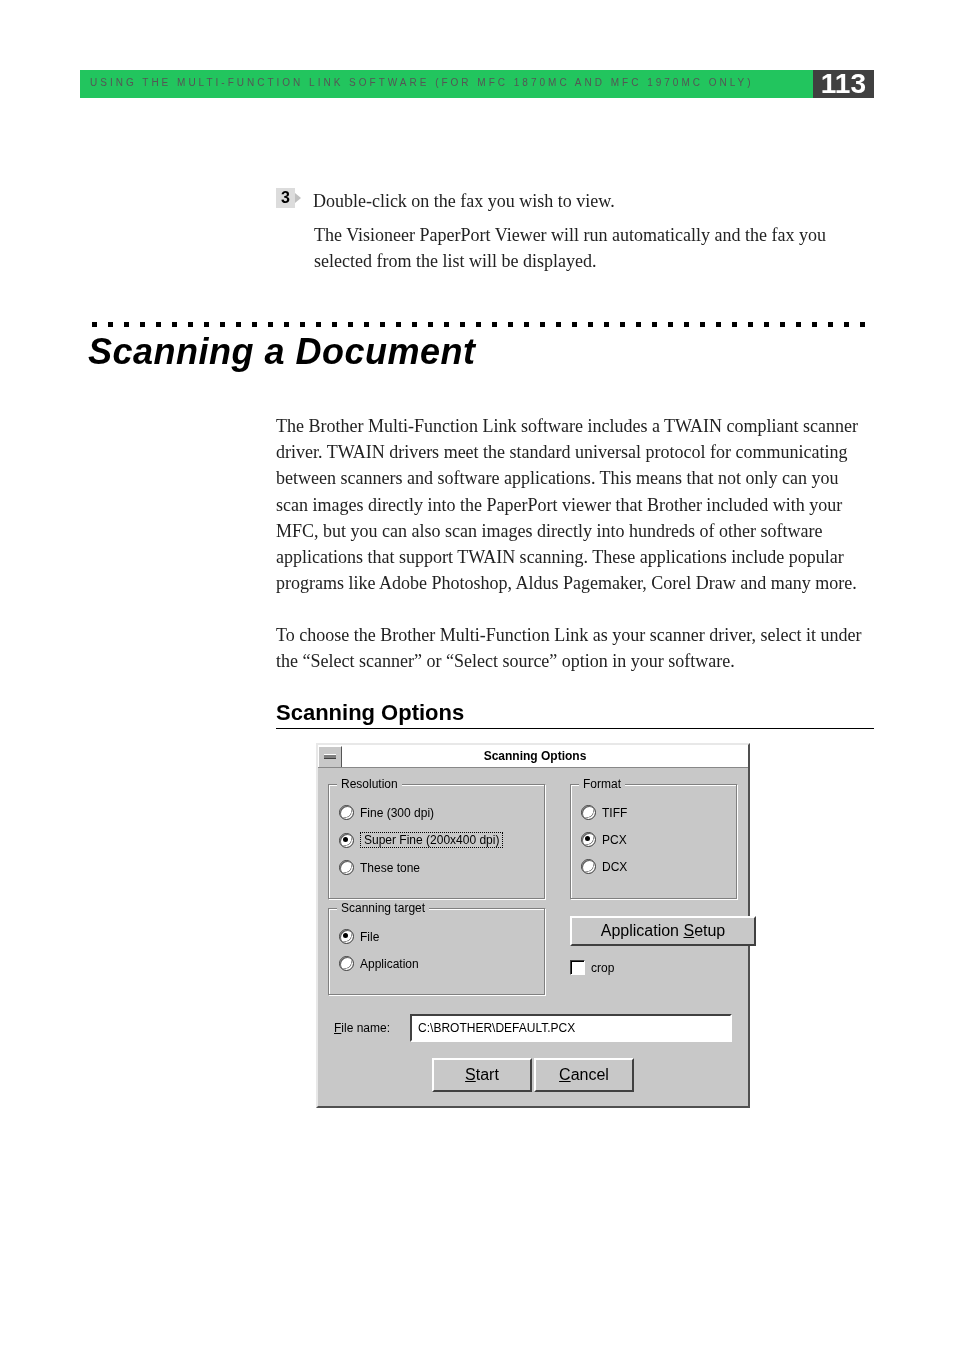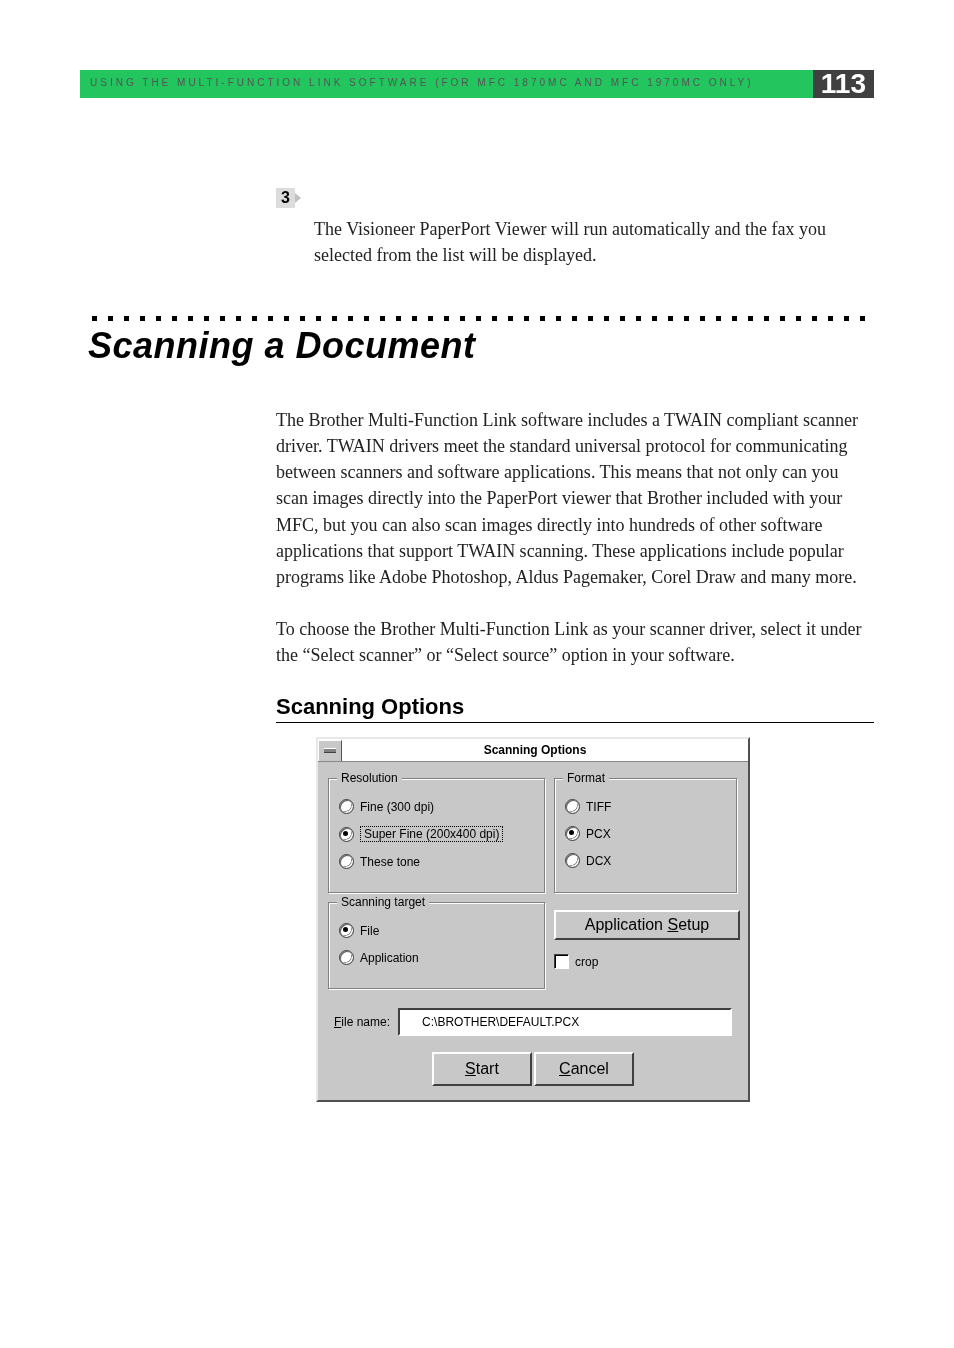--- a/index.html
+++ b/index.html
@@ -135,21 +135,21 @@
     border-right:1px solid #555;
     display:flex; align-items:center; justify-content:center;
     margin-right: 2px;
   }
   .sysmenu-bar { width:12px; height:3px; background:#808080; border-top:1px solid #fff; border-bottom:1px solid #404040;}
   .title-text {
     flex:1; text-align:center; font-weight: bold; color:#000; font-size:12px;
     padding-right:22px;
   }
   .dlg-body { padding: 8px 10px 14px 10px; }
-  .row-groups { display:flex; gap:8px; }
+  .row-groups { display:flex; gap:24px; }
   .groupbox {
     position: relative;
     border: 1px solid #808080;
     border-right-color:#fff; border-bottom-color:#fff;
     box-shadow: inset -1px -1px 0 #808080, inset 1px 1px 0 #fff;
     padding: 14px 10px 12px 10px;
     margin-top: 8px;
     flex:1;
   }
   .gb-short { flex: 0 0 196px; }
@@ -186,24 +186,24 @@
     background:#c8c8c8;
     border-top:2px solid #fff;border-left:2px solid #fff;
     border-right:2px solid #404040;border-bottom:2px solid #404040;
     text-align:center; padding:4px 2px; font-size:16px;
   }
   .btn-setup { width: 178px; margin-top: 4px; }
   .input3d {
     background:#fff;
     border-top:2px solid #404040;border-left:2px solid #404040;
     border-right:2px solid #fff;border-bottom:2px solid #fff;
-    height:20px; padding:2px 22px; font-size:12px;
+    height:20px; padding:2px 6px; font-size:12px;
     display:flex; align-items:center;
   }
-  .filename-row { display:flex; align-items:center; gap:8px; margin: 18px 6px 6px 6px; }
+  .filename-row { display:flex; align-items:center; gap:20px; margin: 18px 6px 6px 6px; }
   .filename-row .input3d { flex:1; }
   .btn-row { display:flex; justify-content:center; gap:2px; margin-top:16px; }
   .btn-row .btn3d { width:92px; padding:6px 2px;}
   .underline-char { text-decoration: underline; }
 </style>
 </head>
 <body>
 
 <div class="page">
 
@@ -211,20 +211,21 @@
     <div class="header-text">USING THE MULTI-FUNCTION LINK SOFTWARE (FOR MFC 1870MC AND MFC 1970MC ONLY)</div>
     <div class="page-num-box">113</div>
   </div>
 
   <div class="content-col">
     <div class="step-row">
       <span class="step-num">
         <span class="step-num-box">3</span>
         <span class="step-num-tri"></span>
       </span>
+      <span class="body-text">Double-click on the fax you wish to view.</span>
     </div>
     <div class="body-text indent-after-step">The Visioneer PaperPort Viewer will run automatically and the fax you selected from the list will be displayed.</div>
   </div>
 
   <div class="dot-rule">
     <span></span>
       <span></span>
       <span></span>
       <span></span>
       <span></span>

